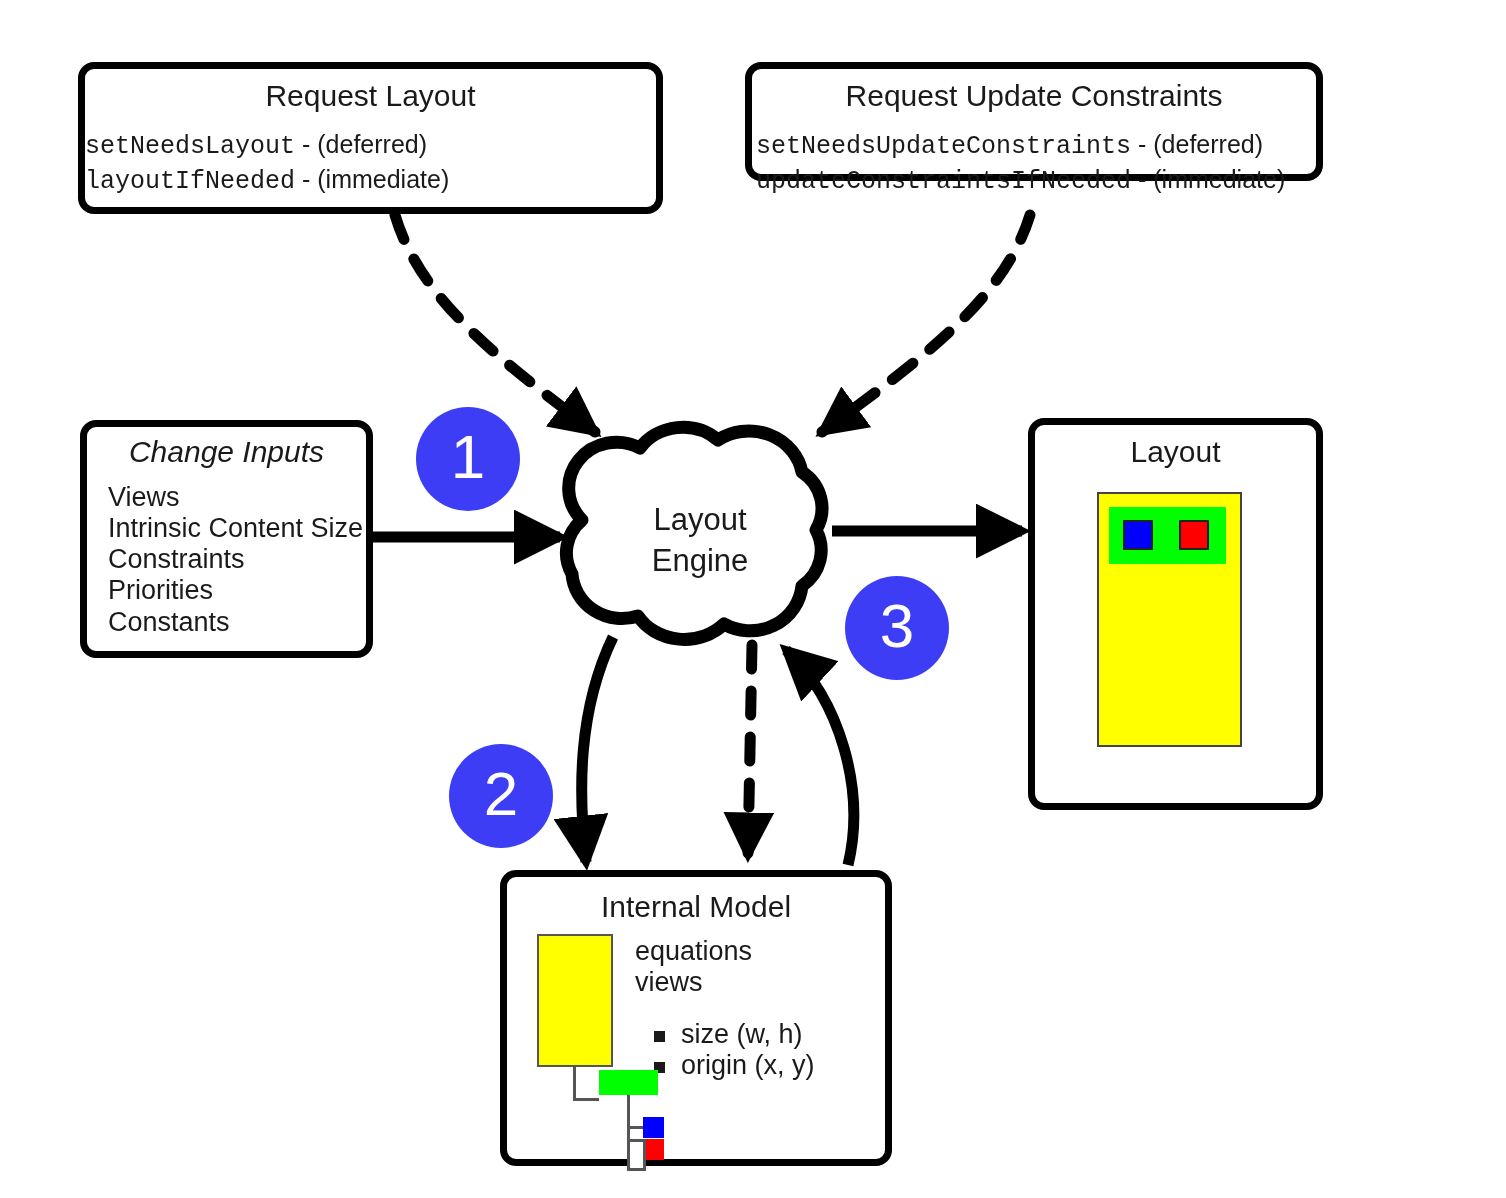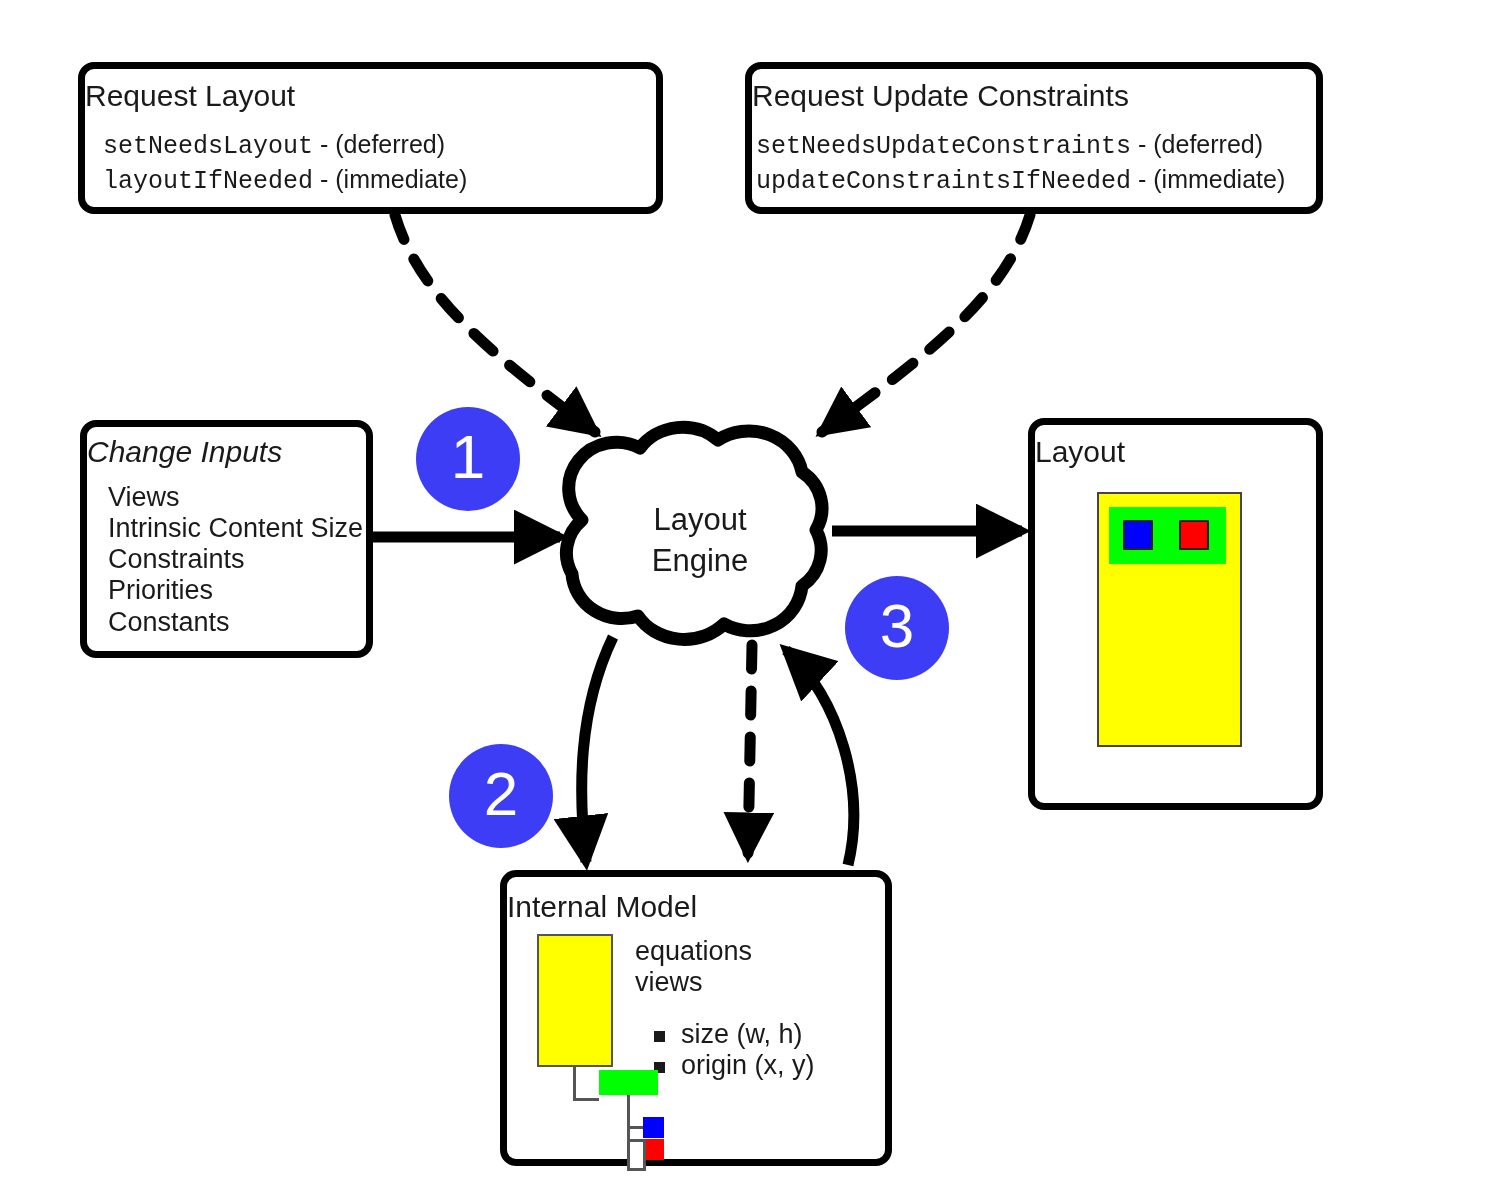--- a/index.html
+++ b/index.html
@@ -4,21 +4,21 @@
 <style>
   html,body{margin:0;padding:0;background:#ffffff;}
   body{width:1506px;height:1198px;overflow:hidden;
        font-family:"Liberation Sans", sans-serif;}
   #stage{position:relative;width:1506px;height:1198px;background:#fff;}
   svg.layer{position:absolute;left:0;top:0;width:1506px;height:1198px;}
 
   .nodebox{position:absolute;background:#ffffff;border:7px solid #000;
            border-radius:16px;box-sizing:border-box;}
 
-  .boxtitle{text-align:left;font-size:30px;color:#1a1a1a;
+  .boxtitle{text-align:center;font-size:30px;color:#1a1a1a;
             font-family:"Liberation Sans", sans-serif;line-height:1.05;}
   .codeline{font-family:"Liberation Mono", monospace;font-size:25px;
             color:#1a1a1a;white-space:nowrap;line-height:1.30;}
   .codeline .sfx{font-family:"Liberation Sans", sans-serif;}
   .listline{font-size:27px;color:#1a1a1a;line-height:1.16;white-space:nowrap;}
 
   .badge{position:absolute;border-radius:50%;background:#3D3DF5;
          color:#ffffff;display:flex;align-items:center;justify-content:center;
          font-size:62px;font-family:"Liberation Sans", sans-serif;
          line-height:1;padding-bottom:4px;box-sizing:border-box;}
@@ -87,31 +87,31 @@
       z" fill="#ffffff" stroke="#000" stroke-width="13" stroke-linejoin="round"></path>
   </svg>
 
   <div class="cloudlabel" style="left:590px; top:500px;">
     <div>Layout</div>
     <div>Engine</div>
   </div>
 
   <div class="nodebox" style="left:78px; top:62px; width:585px; height:152px;">
     <div class="boxtitle" style="margin-top:11px;">Request Layout</div>
-    <div style="margin-top:16px; padding-left:18px;">
+    <div style="margin-top:16px; ">
       <div class="codeline">
         <span>setNeedsLayout</span><span class="sfx"> - (deferred)</span>
       </div>
       <div class="codeline">
         <span>layoutIfNeeded</span><span class="sfx"> - (immediate)</span>
       </div>
     </div>
   </div>
 
-  <div class="nodebox" style="left:745px; top:62px; width:578px; height:152px;">
+  <div class="nodebox" style="left:745px; top:62px; width:578px; height:119px;">
     <div class="boxtitle" style="margin-top:11px;">Request Update Constraints</div>
     <div style="margin-top:16px; padding-left:4px;">
       <div class="codeline">
         <span>setNeedsUpdateConstraints</span><span class="sfx"> - (deferred)</span>
       </div>
       <div class="codeline">
         <span>updateConstraintsIfNeeded</span><span class="sfx"> - (immediate)</span>
       </div>
     </div>
   </div>

